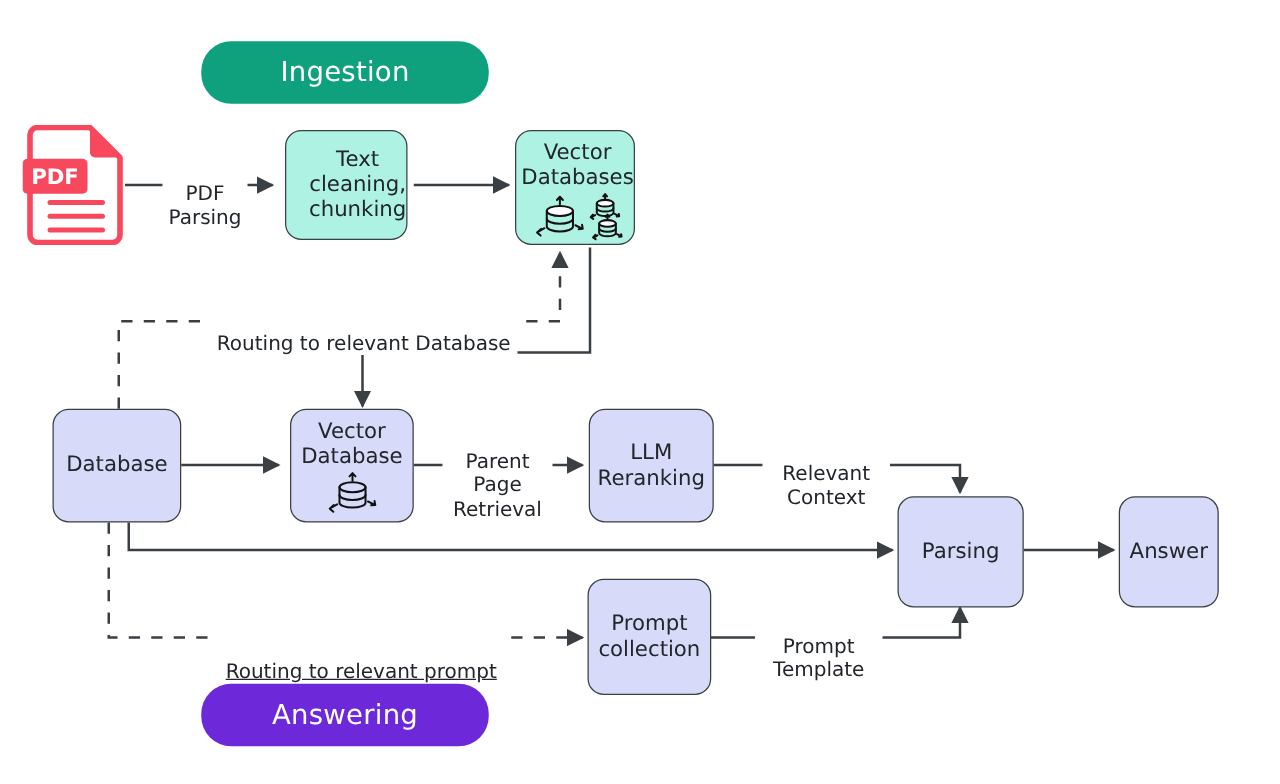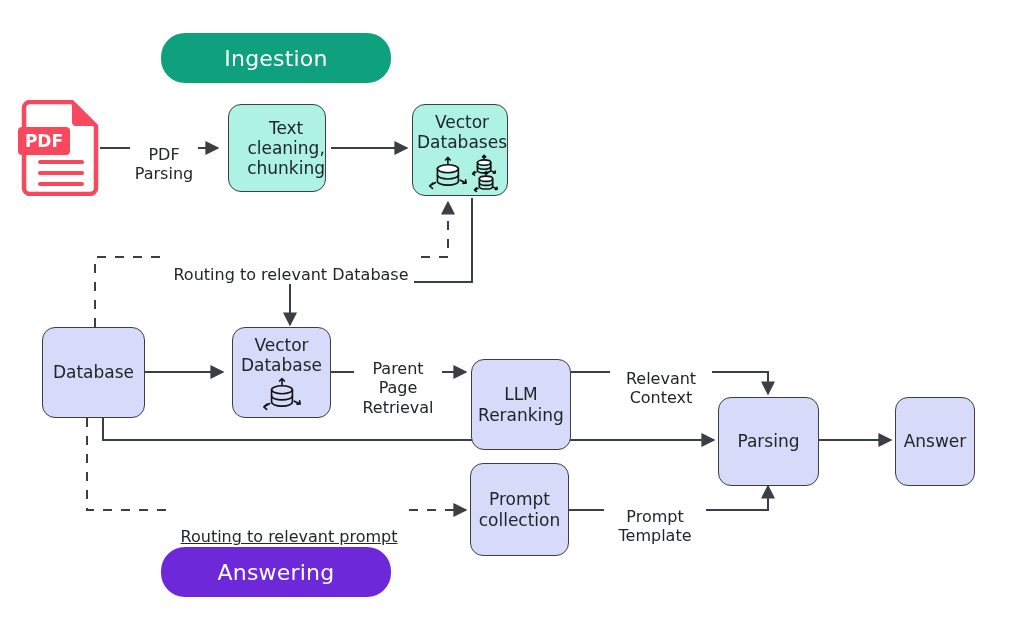--- a/index.html
+++ b/index.html
@@ -186,21 +186,21 @@
         <path d="M14 13.5 v13 a11 4.2 0 0 0 22 0 v-13"></path>
         <path d="M14 20 a11 4.2 0 0 0 22 0"></path>
         <path d="M25 8 v-6 M22.5 4.3 L25 1.6 L27.5 4.3"></path>
         <path d="M38 25.5 l6 3 M40.8 28.8 l3.4 -.3 l-.6 -3.4"></path>
         <path d="M12 28 l-6 3.4 M9.2 28.6 l-3.4 3 l3 2.6"></path>
       </g>
     </svg>
   </span>
 </div>
 
-<div class="node lav" style="left:471px; top:327px; width:100px; height:91px;margin-top:32px;">
+<div class="node lav" style="left:471px; top:327px; width:100px; height:91px;">
   <span class="lbl">LLM
 Reranking</span>
 </div>
 
 <div class="node lav" style="left:718px; top:397px; width:101px; height:89px;">
   <span class="lbl">Parsing</span>
 </div>
 
 <div class="node lav" style="left:895px; top:397px; width:80px; height:89px;">
   <span class="lbl">Answer</span>

